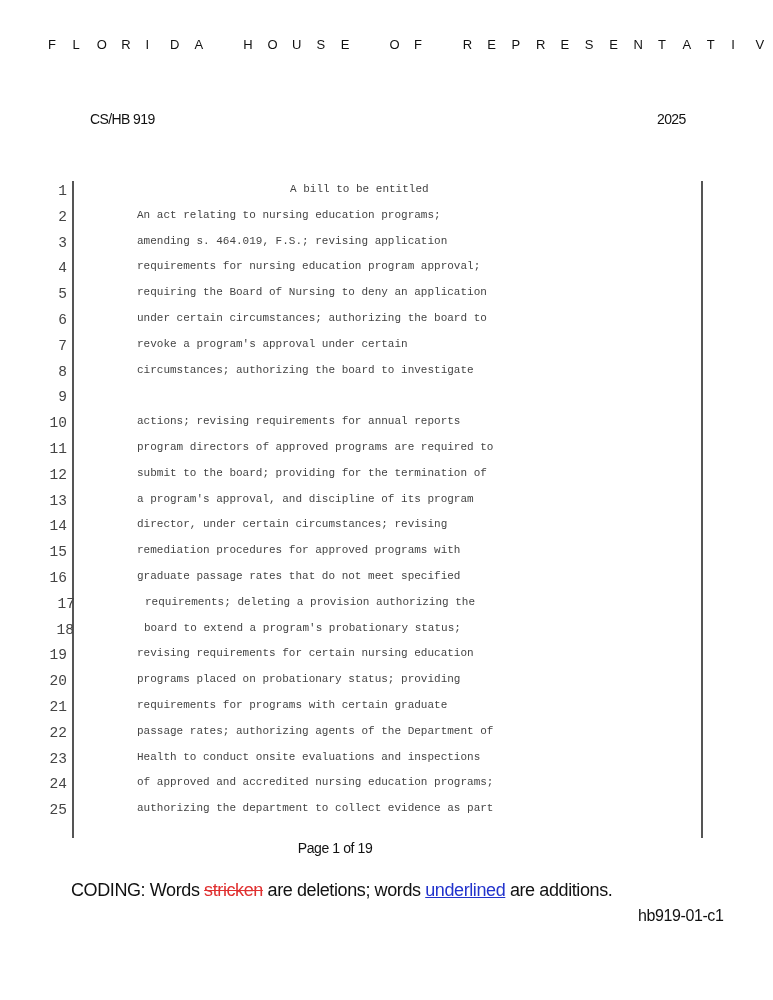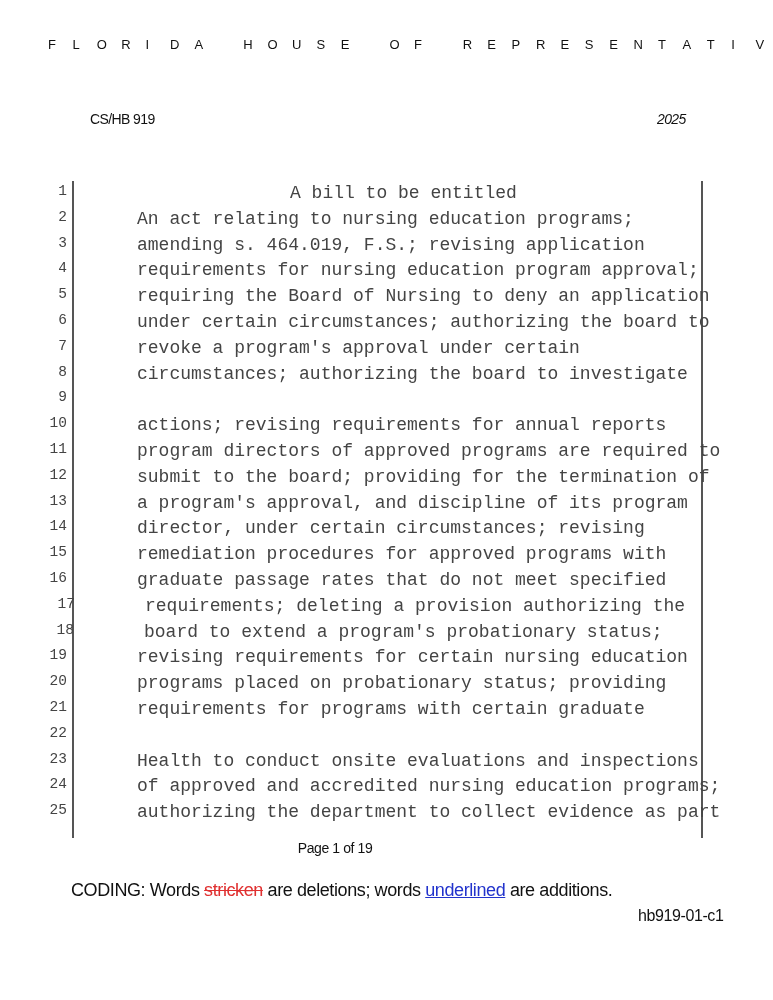--- a/index.html
+++ b/index.html
@@ -9,36 +9,36 @@
     font-family: "Liberation Sans", sans-serif; font-size: 13px;
     color: #111; white-space: nowrap;
   }
   .org-title span { position: absolute; }
   .bill-id, .bill-year {
     position: absolute; top: 111px;
     font-family: "Liberation Sans", sans-serif; font-size: 14px; color: #111;
     letter-spacing: -0.6px;
   }
   .bill-id { left: 90px; }
-  .bill-year { left: 657px; font-style: italic; }
+  .bill-year { left: 657px; }
   .border-left {
     position: absolute; left: 72px; top: 181px; width: 1.5px; height: 657px; background: #555;
   }
   .border-right {
     position: absolute; left: 701px; top: 181px; width: 1.5px; height: 657px; background: #555;
   }
   .lines { position: absolute; top: 181px; left: 0; width: 773px; }
   .line { position: absolute; left: 0; height: 25.8px; width: 773px; }
   .line-num {
     position: absolute; right: calc(773px - 67px); width: 40px; text-align: right;
     font-family: "Liberation Mono", monospace; font-size: 14.5px; color: #444; top: 2px;
   }
   .line-text {
     position: absolute; left: 137px; top: 2px;
-    font-family: "Liberation Mono", monospace; font-size: 18px; color: #444; white-space: pre;
+    font-family: "Liberation Mono", monospace; font-size: 11px; color: #444; white-space: pre;
   }
   .line-text.center { left: 290px; }
   .page-num {
     position: absolute; top: 840px; left: 0; width: 670px; text-align: center;
     font-family: "Liberation Sans", sans-serif; font-size: 14px; color: #111; letter-spacing: -0.4px;
   }
   .coding {
     position: absolute; top: 880px; left: 71px;
     font-family: "Liberation Sans", sans-serif; font-size: 18px; color: #111; letter-spacing: -0.4px;
     white-space: nowrap;
@@ -168,20 +168,21 @@
     <div class="line" style="top: 490.2px;">
       <span class="line-num">20</span>
       <span class="line-text">programs placed on probationary status; providing</span>
     </div>
     <div class="line" style="top: 516px;">
       <span class="line-num">21</span>
       <span class="line-text">requirements for programs with certain graduate</span>
     </div>
     <div class="line" style="top: 541.8px;">
       <span class="line-num">22</span>
+      <span class="line-text">passage rates; authorizing agents of the Department of</span>
     </div>
     <div class="line" style="top: 567.6px;">
       <span class="line-num">23</span>
       <span class="line-text">Health to conduct onsite evaluations and inspections</span>
     </div>
     <div class="line" style="top: 593.4px;">
       <span class="line-num">24</span>
       <span class="line-text">of approved and accredited nursing education programs;</span>
     </div>
     <div class="line" style="top: 619px;">

